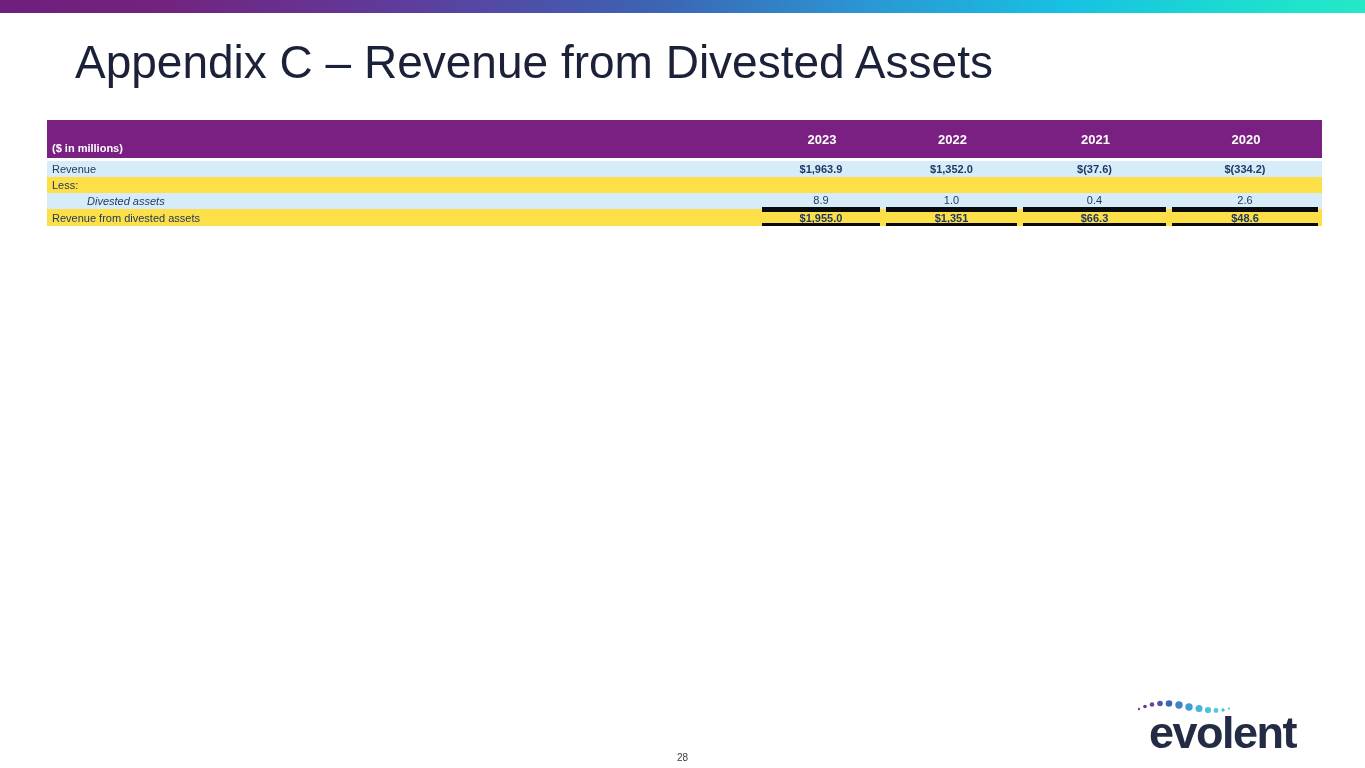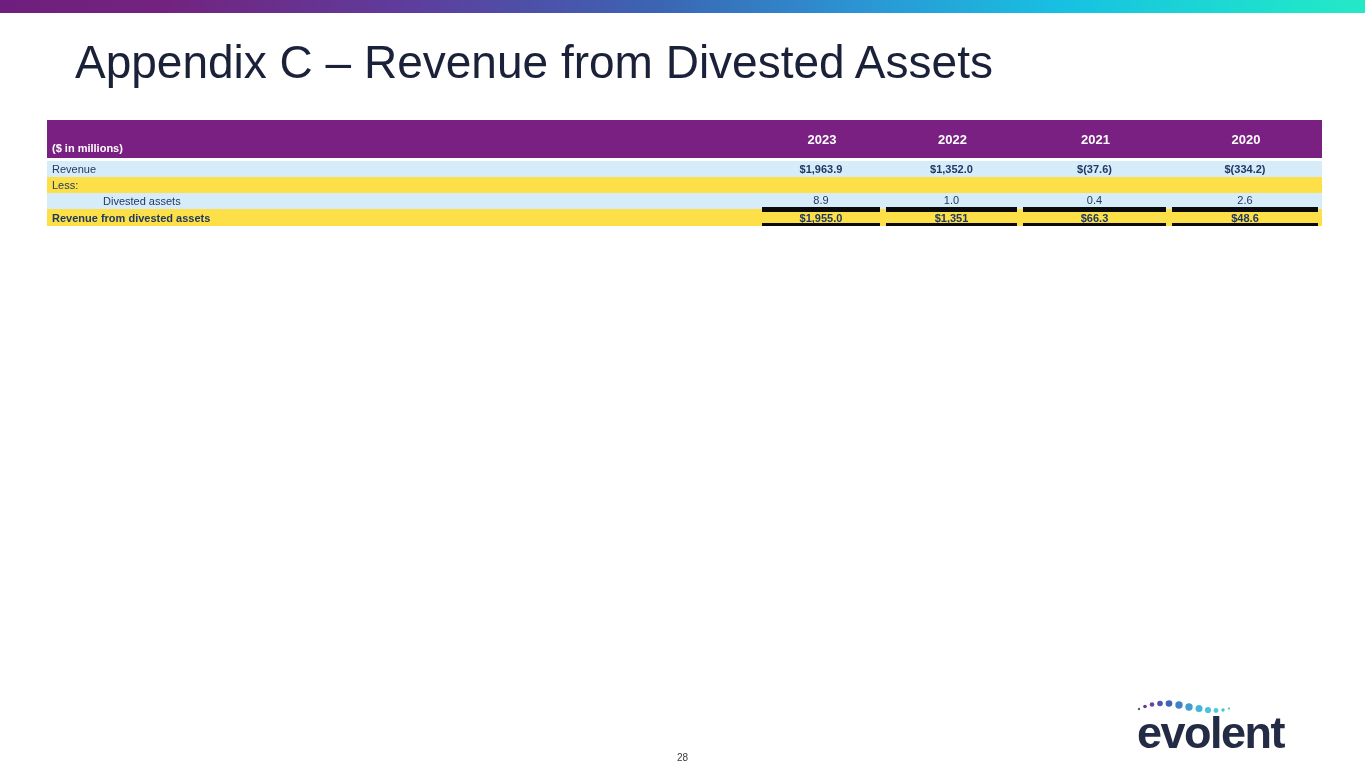--- a/index.html
+++ b/index.html
@@ -28,43 +28,43 @@
   .blue{background:#d7ecf9;}
   .white{background:#fde047;}
   .r1{height:16px;}
   .r2{height:16px;}
   .r3{height:16px;}
   .r4{height:17px;}
   .lblcell{
     flex:0 0 713px;display:flex;align-items:center;box-sizing:border-box;
     padding-left:5px;color:#203864;font-size:11px;
   }
-  .r3 .lblcell{padding-left:56px;}
-  .r4 .lblcell{font-weight:bold;}
+  .r3 .lblcell{padding-left:40px;font-style:italic;}
+  .r4 .lblcell{font-weight:normal;}
   .c1{flex:0 0 124px;}
   .c2{flex:0 0 137px;}
   .c3{flex:0 0 149px;}
   .c4{flex:0 0 152px;}
   .vcell{display:flex;box-sizing:border-box;}
   .seg{
     flex:1;margin:0 4px 0 2px;display:flex;align-items:center;justify-content:center;
     font-size:11px;color:#203864;box-sizing:border-box;
   }
   .r1 .seg{font-weight:bold;}
   .r3 .seg{border-bottom:2px solid #0a0a0a;}
   .r4 .seg{border-top:3px solid #0a0a0a;border-bottom:3px solid #0a0a0a;font-weight:bold;}
   
   .pagenum{
     position:absolute;left:0;width:100%;bottom:5px;text-align:center;
     font-size:10px;color:#3c3c3c;
   }
   .logo{position:absolute;left:1133px;top:688px;width:175px;height:62px;}
   .logo-dots{position:absolute;left:3px;top:2px;width:100px;height:24px;}
   .logo-text{
-    position:absolute;left:4px;top:22px;font-size:45px;font-weight:bold;line-height:1;
+    position:absolute;left:16px;top:22px;font-size:45px;font-weight:bold;line-height:1;
     color:#242b45;letter-spacing:-1.5px;
   }
 </style>
 </head>
 <body>
 
 <div class="slide">
 
   <div class="topbar"></div>
 

